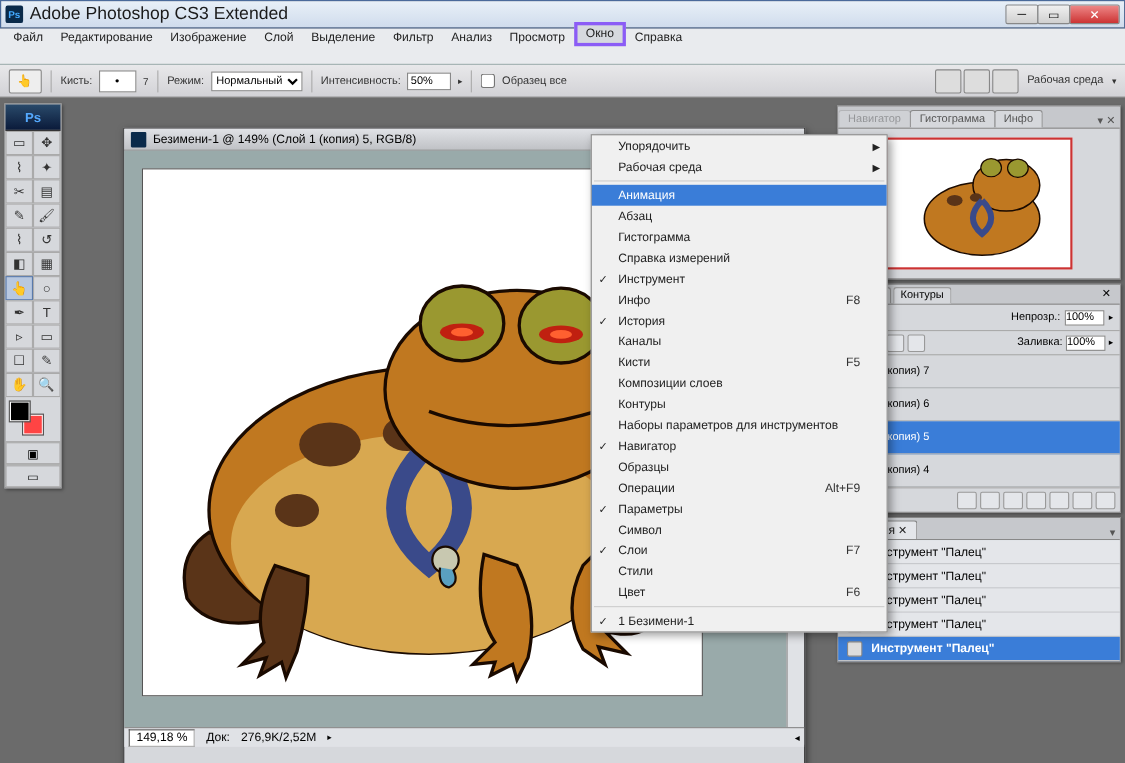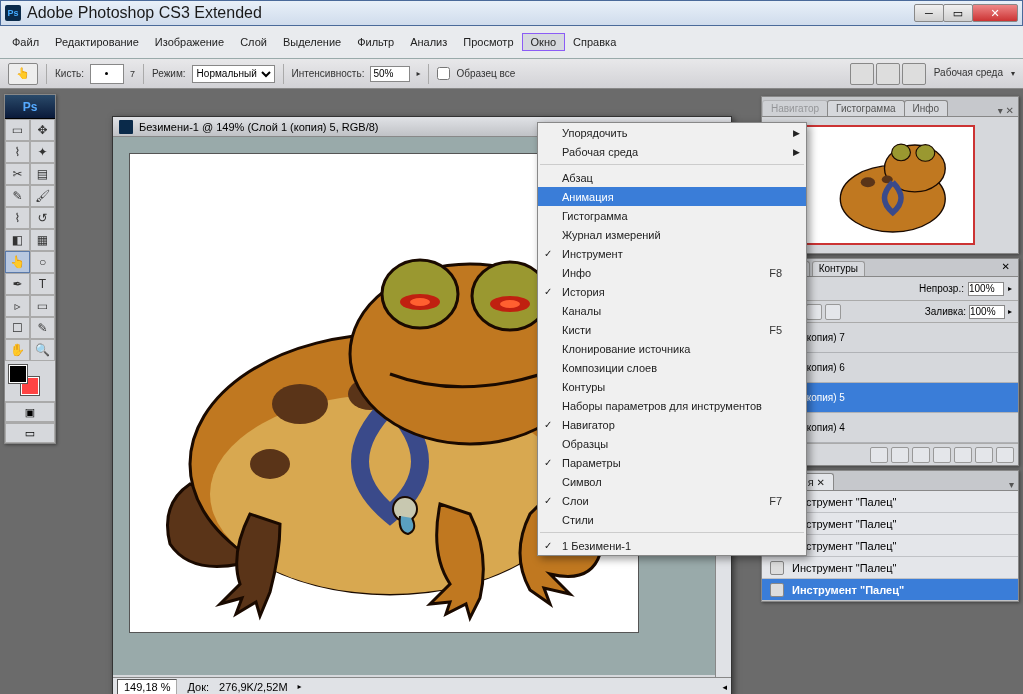--- a/index.html
+++ b/index.html
@@ -7,23 +7,23 @@
 
 
 .titlebar { height: 26px; background: linear-gradient(to bottom, #e8f0f8, #d0dcec); border: 1px solid #4a6a9a; display: flex; align-items: center; padding: 0 4px; }
 .titlebar .app-icon { width: 16px; height: 16px; background: #0a2a4a; border-radius: 2px; margin-right: 6px; display:flex;align-items:center;justify-content:center;color:#4af;font-size:9px;font-weight:bold; }
 .titlebar .title { flex: 1; color: #1a1a1a; font-size: 16px; }
 .window-btns { display: flex; gap: 0; }
 .window-btn { width: 30px; height: 18px; border: 1px solid #888; background: linear-gradient(to bottom, #f0f0f0, #d0d0d0); display:flex;align-items:center;justify-content:center; border-radius: 2px; margin-left:-1px;}
 .window-btn.close { background: linear-gradient(to bottom, #e88, #c33); color:#fff; width:46px;}
 
 
-.menubar { height: 20px; background: #e9ebee; border-bottom: 1px solid #9aa; display: flex; align-items: center; padding: 16px 4px; }
+.menubar { height: 20px; background: #e9ebee; border-bottom: 1px solid #9aa; display: flex; align-items: flex-end; padding: 16px 4px; }
 .menubar .menu-item { padding: 2px 8px; color: #222; cursor: default; }
-.menubar .menu-item.active { background: #d6d9de; border:1px solid #8b5cf6; }
+.menubar .menu-item.active { background: #d6d9de; border:3px solid #8b5cf6; }
 
 
 .optionsbar { height: 30px; background: linear-gradient(to bottom, #e8e8ea, #d2d2d6); border-bottom: 1px solid #888; display: flex; align-items: center; padding: 0 8px; gap: 6px; color:#333; font-size:10px;}
 .optionsbar .sep { width:1px; height:20px; background:#aaa; margin:0 2px; }
 .optionsbar input[type=text] { width:40px; height:16px; font-size:10px; border:1px solid #888; background:#fff; padding:0 2px;}
 .optionsbar select { height:18px; font-size:10px; border:1px solid #888; background:#fff;}
 .optionsbar .tool-preset { width:30px; height:22px; border:1px solid #888; background:#eee; border-radius:2px; display:flex;align-items:center;justify-content:center;}
 .optionsbar .brush-preview { width:34px; height:20px; border:1px solid #888; background:#fff; display:flex;align-items:center;justify-content:center;}
 .optionsbar .right-icons { margin-left:auto; display:flex; gap:2px;}
 .optionsbar .right-icons .ico { width:24px; height:22px; border:1px solid #888; background:#ddd; border-radius:2px;}
@@ -42,21 +42,21 @@
 .toolbar .bg { position:absolute; left:16px; top:16px; width:18px; height:18px; background:#f44; border:1px solid #fff; outline:1px solid #555;}
 .toolbar .mode-row { display:flex; border-top:1px solid #aaa;}
 .toolbar .mode-btn { flex:1; height:20px; border:1px solid #aaa; display:flex;align-items:center;justify-content:center;}
 
 
 .docwin { position:absolute; left:112px; top:40px; width:620px; height:580px; background:#d6d8dc; border:1px solid #333; box-shadow: 2px 2px 6px rgba(0,0,0,0.5);}
 .docwin .doc-title { height:20px; background: linear-gradient(to bottom, #e0e2e6, #c0c2c6); border-bottom:1px solid #888; display:flex; align-items:center; padding:0 6px; gap:6px;}
 .docwin .doc-icon { width:14px; height:14px; background:#0a2a4a; border-radius:1px;}
 .docwin .canvas-area { position:absolute; top:20px; left:0; right:16px; bottom:20px; background:#9aa; display:flex; align-items:flex-start; justify-content:flex-start; overflow:hidden; padding: 16px;}
 .docwin .canvas { width:510px; height:480px; background:#fff; border:1px solid #555; position:relative;}
-.docwin .statusbar { position:absolute; left:0; right:0; bottom:0; height:18px; background:#e0e2e6; border-top:1px solid #888; display:flex; align-items:center; font-size:10px; padding:0 4px; gap:10px;}
+.docwin .statusbar { position:absolute; left:0; right:0; bottom:16px; height:18px; background:#e0e2e6; border-top:1px solid #888; display:flex; align-items:center; font-size:10px; padding:0 4px; gap:10px;}
 .docwin .vscroll { position:absolute; right:0; top:20px; bottom:18px; width:16px; background:#e0e2e6; border-left:1px solid #888;}
 
 
 .frog { position:absolute; left:0px; top:50px; width:500px; height:420px; }
 
 
 .dropdown { position:absolute; left:537px; top:46px; width:270px; background:#f0f0f0; border:1px solid #888; box-shadow: 3px 3px 8px rgba(0,0,0,0.4); z-index:100;}
 .dropdown .dd-item { height:19px; display:flex; align-items:center; padding:0 24px 0 24px; color:#222; position:relative;}
 .dropdown .dd-item .check { position:absolute; left:6px; font-size:10px;}
 .dropdown .dd-item .shortcut { margin-left:auto; color:#333;}
@@ -346,31 +346,31 @@
   <div class="dropdown" id="dropdown">
       <div class="dd-item">
         <span>Упорядочить</span>
         <span class="arrow">▶</span>
       </div>
       <div class="dd-item">
         <span>Рабочая среда</span>
         <span class="arrow">▶</span>
       </div>
       <div class="dd-sep"></div>
-      <div class="dd-item">
-        <span>Абзац</span>
-      </div>
       <div class="dd-item highlighted">
         <span>Анимация</span>
       </div>
       <div class="dd-item">
+        <span>Абзац</span>
+      </div>
+      <div class="dd-item">
         <span>Гистограмма</span>
       </div>
       <div class="dd-item">
-        <span>Журнал измерений</span>
+        <span>Справка измерений</span>
       </div>
       <div class="dd-item">
         <span class="check">✓</span>
         <span>Инструмент</span>
       </div>
       <div class="dd-item">
         <span>Инфо</span>
         <span class="shortcut">F8</span>
       </div>
       <div class="dd-item">
@@ -378,53 +378,58 @@
         <span>История</span>
       </div>
       <div class="dd-item">
         <span>Каналы</span>
       </div>
       <div class="dd-item">
         <span>Кисти</span>
         <span class="shortcut">F5</span>
       </div>
       <div class="dd-item">
-        <span>Клонирование источника</span>
-      </div>
-      <div class="dd-item">
         <span>Композиции слоев</span>
       </div>
       <div class="dd-item">
         <span>Контуры</span>
       </div>
       <div class="dd-item">
         <span>Наборы параметров для инструментов</span>
       </div>
       <div class="dd-item">
         <span class="check">✓</span>
         <span>Навигатор</span>
       </div>
       <div class="dd-item">
         <span>Образцы</span>
+      </div>
+      <div class="dd-item">
+        <span>Операции</span>
+        <span class="shortcut">Alt+F9</span>
       </div>
       <div class="dd-item">
         <span class="check">✓</span>
         <span>Параметры</span>
       </div>
       <div class="dd-item">
         <span>Символ</span>
       </div>
       <div class="dd-item">
         <span class="check">✓</span>
         <span>Слои</span>
         <span class="shortcut">F7</span>
       </div>
       <div class="dd-item">
         <span>Стили</span>
       </div>
+      <div class="dd-item">
+        <span>Цвет</span>
+        <span class="shortcut">F6</span>
+      </div>
       <div class="dd-sep"></div>
       <div class="dd-item">
         <span class="check">✓</span>
         <span>1 Безимени-1</span>
       </div>
     </div>
 
 </div>
 
 </body></html>

